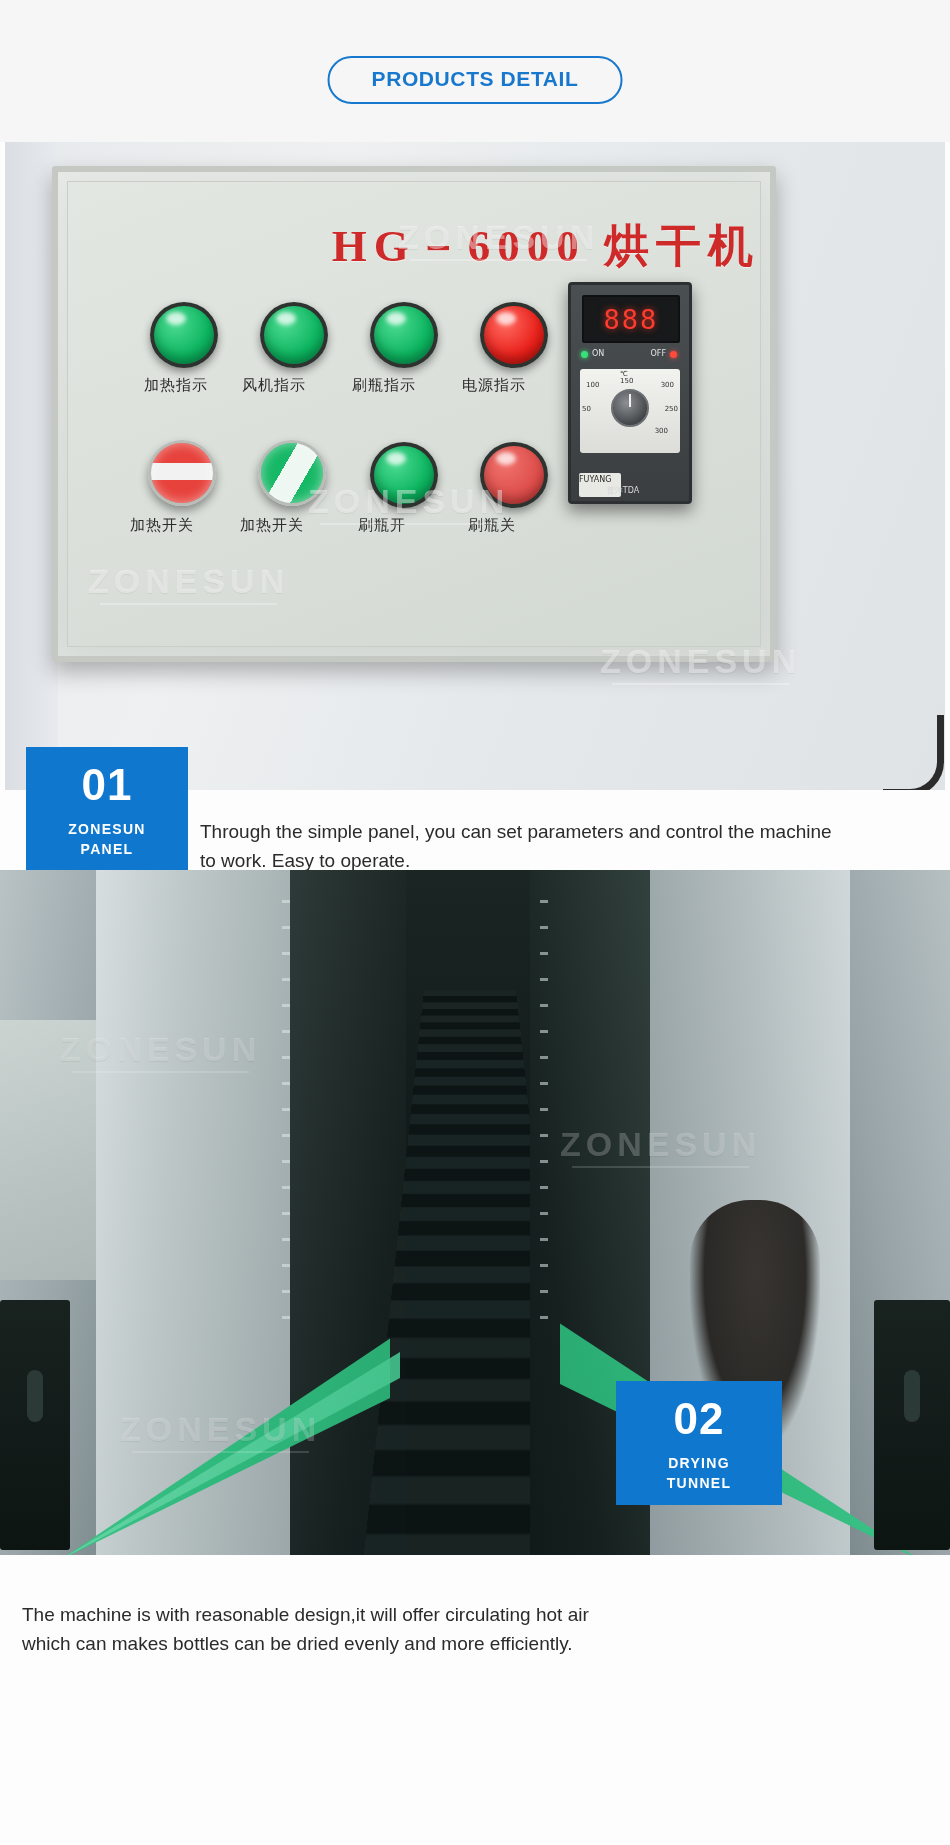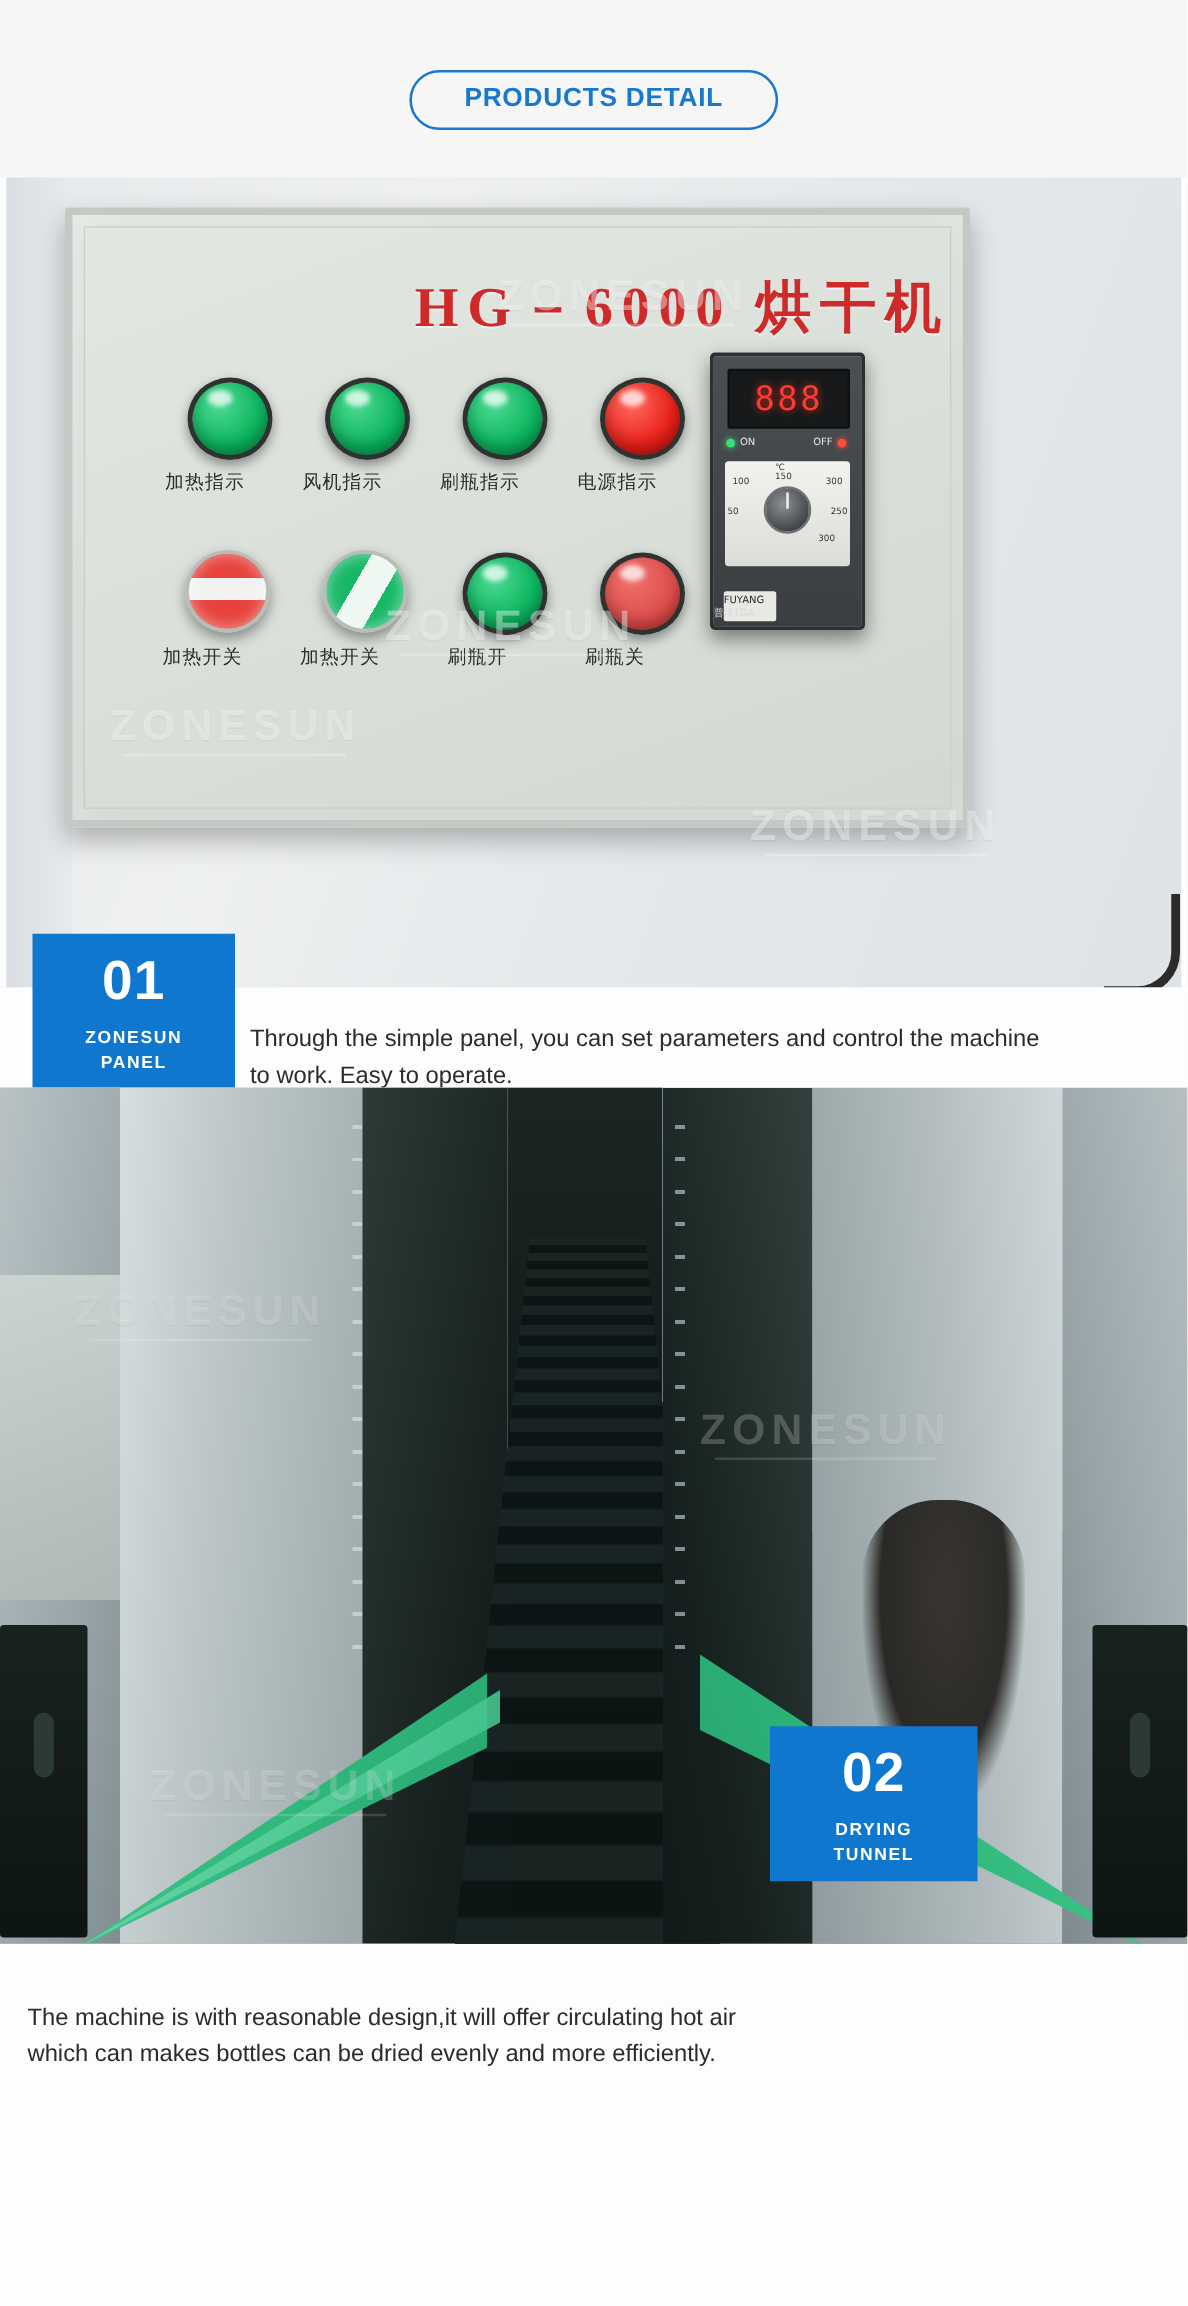--- a/index.html
+++ b/index.html
@@ -307,21 +307,21 @@
       <div class="cabinet-face">
 
         <div class="cab-title">HG－6000 烘干机</div>
 
         <div class="lamp-row">
           <div class="lamp green" style="left:20px;top:0;"></div>
           <div class="lamp green" style="left:130px;top:0;"></div>
           <div class="lamp green" style="left:240px;top:0;"></div>
           <div class="lamp red" style="left:350px;top:0;"></div>
 
-          <div class="lbl" style="left:2px;top:74px;">加热指示</div>
+          <div class="lbl" style="left:14px;top:74px;">加热指示</div>
           <div class="lbl" style="left:112px;top:74px;">风机指示</div>
           <div class="lbl" style="left:222px;top:74px;">刷瓶指示</div>
           <div class="lbl" style="left:332px;top:74px;">电源指示</div>
         </div>
 
         <div class="lamp-row2">
           <div class="knob redsw" style="left:18px;top:0;"></div>
           <div class="knob greensw" style="left:128px;top:0;"></div>
           <div class="lamp green" style="left:240px;top:2px;"></div>
           <div class="lamp pinkred" style="left:350px;top:2px;"></div>
@@ -346,21 +346,21 @@
             <span class="dial-num" style="left:40px;top:1px;">℃</span>
             <span class="dial-num" style="left:6px;top:12px;">100</span>
             <span class="dial-num" style="left:40px;top:8px;">150</span>
             <span class="dial-num" style="right:6px;top:12px;">300</span>
             <span class="dial-num" style="left:2px;top:36px;">50</span>
             <span class="dial-num" style="right:2px;top:36px;">250</span>
             <span class="dial-num" style="right:12px;top:58px;">300</span>
             <div class="dial-knob"></div>
           </div>
           <div class="thermo-brandbox">FUYANG</div>
-          <div class="thermo-brand" style="text-align:left;padding-right:14px;">普洋TDA</div>
+          <div class="thermo-brand" style="text-align:center;padding-right:14px;">普洋TDA</div>
         </div>
 
         <div class="wm" style="left:330px;top:36px;">ZONESUN</div>
         <div class="wm" style="left:240px;top:300px;">ZONESUN</div>
         <div class="wm" style="left:20px;top:380px;">ZONESUN</div>
       </div>
     </div>
 
     <div class="cable"></div>
     <div class="wm" style="left:600px;top:500px;">ZONESUN</div>

